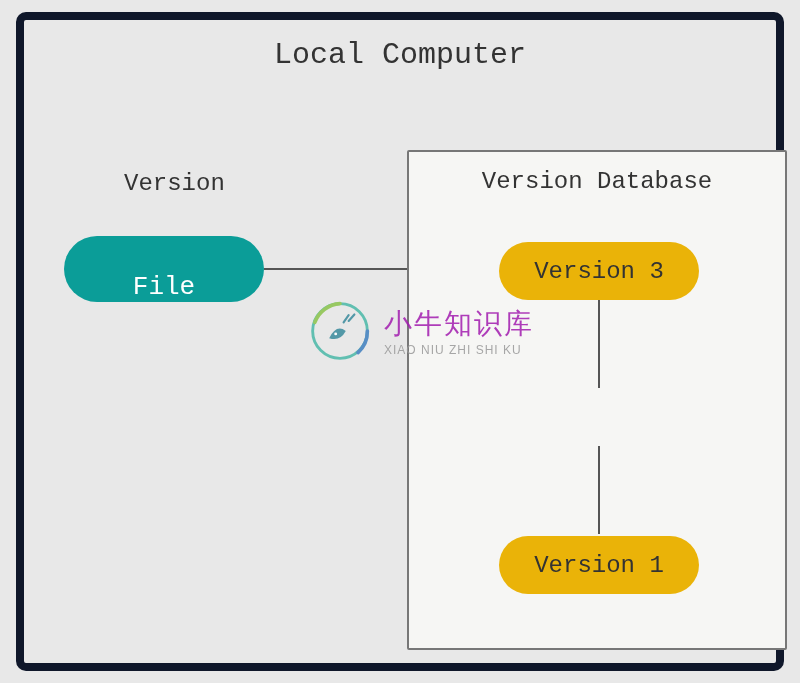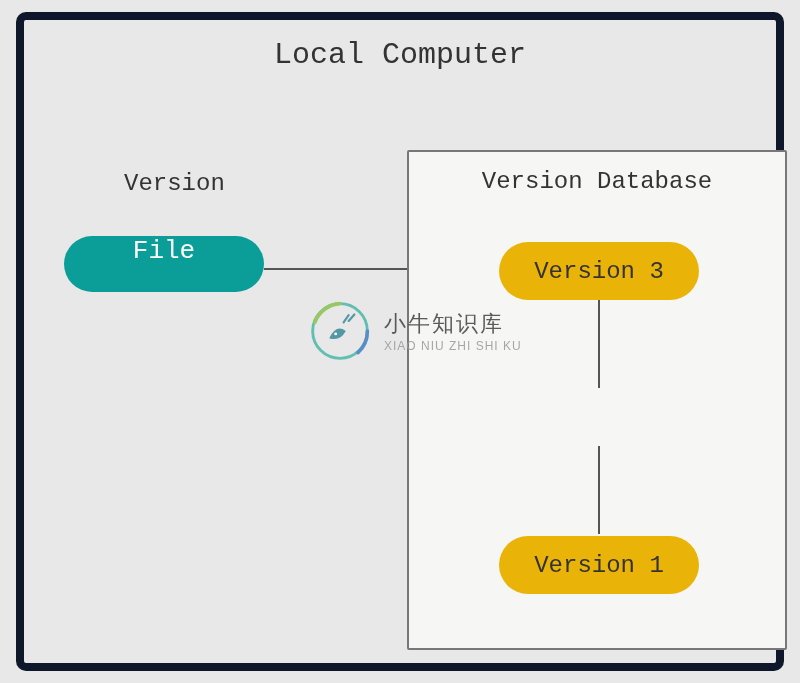--- a/index.html
+++ b/index.html
@@ -36,27 +36,27 @@
       top: 150px;
       left: 100px;
       font-size: 24px;
       color: #333;
     }
     .file-pill {
       position: absolute;
       top: 216px;
       left: 40px;
       width: 200px;
-      height: 56px;
+      height: 66px;
       background: #0b9d98;
       border-radius: 40px;
       color: #fff;
       font-size: 26px;
       display: flex;
-      align-items: flex-start;
+      align-items: flex-end;
       justify-content: center;
     }
     .db-box {
       position: absolute;
       top: 130px;
       left: 360px;
       width: 380px;
       height: 500px;
       border: 2px solid #777;
       border-radius: 2px;
@@ -113,22 +113,22 @@
     .watermark svg {
       width: 72px;
       height: 72px;
     }
     .watermark-text {
       display: flex;
       flex-direction: column;
     }
     .wm-cn {
       font-family: 'Microsoft YaHei', 'SimSun', sans-serif;
-      font-size: 22px;
-      color: #404040;
+      font-size: 28px;
+      color: #a21caf;
       letter-spacing: 2px;
     }
     .wm-py {
       font-family: 'Microsoft YaHei', sans-serif;
       font-size: 12px;
       color: #999;
       letter-spacing: 1px;
     }
   </style>
 </head>

